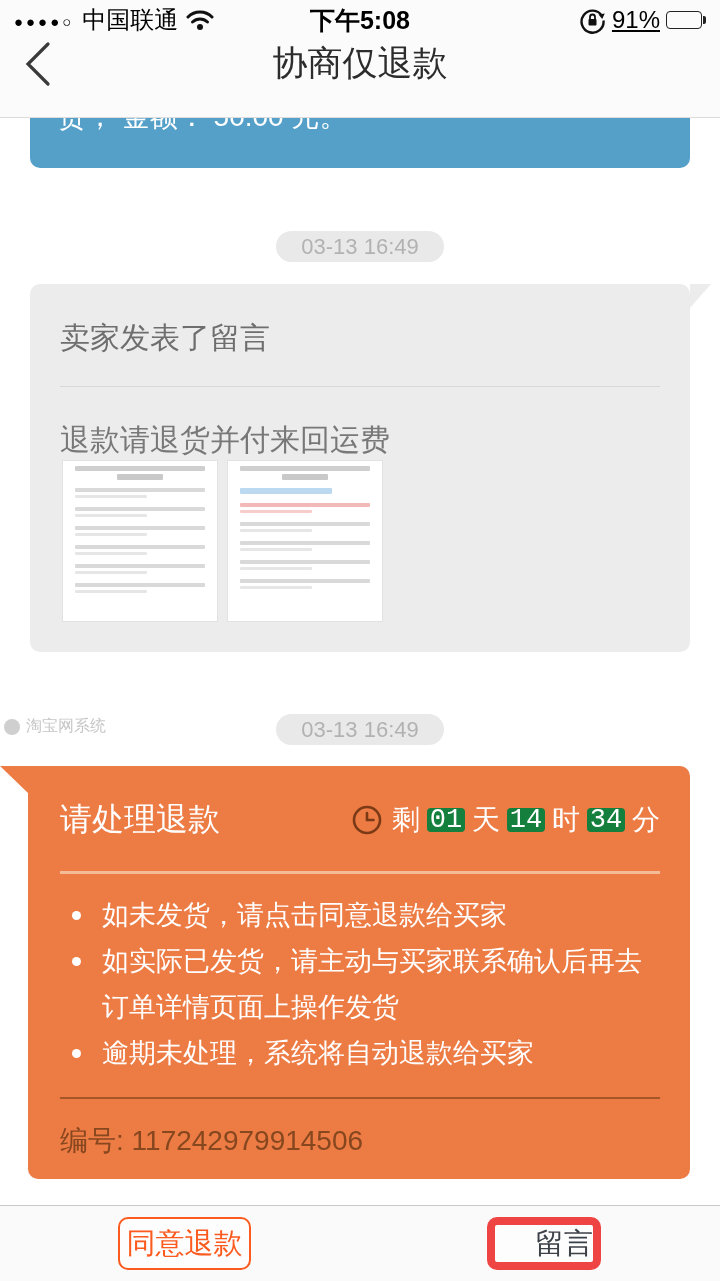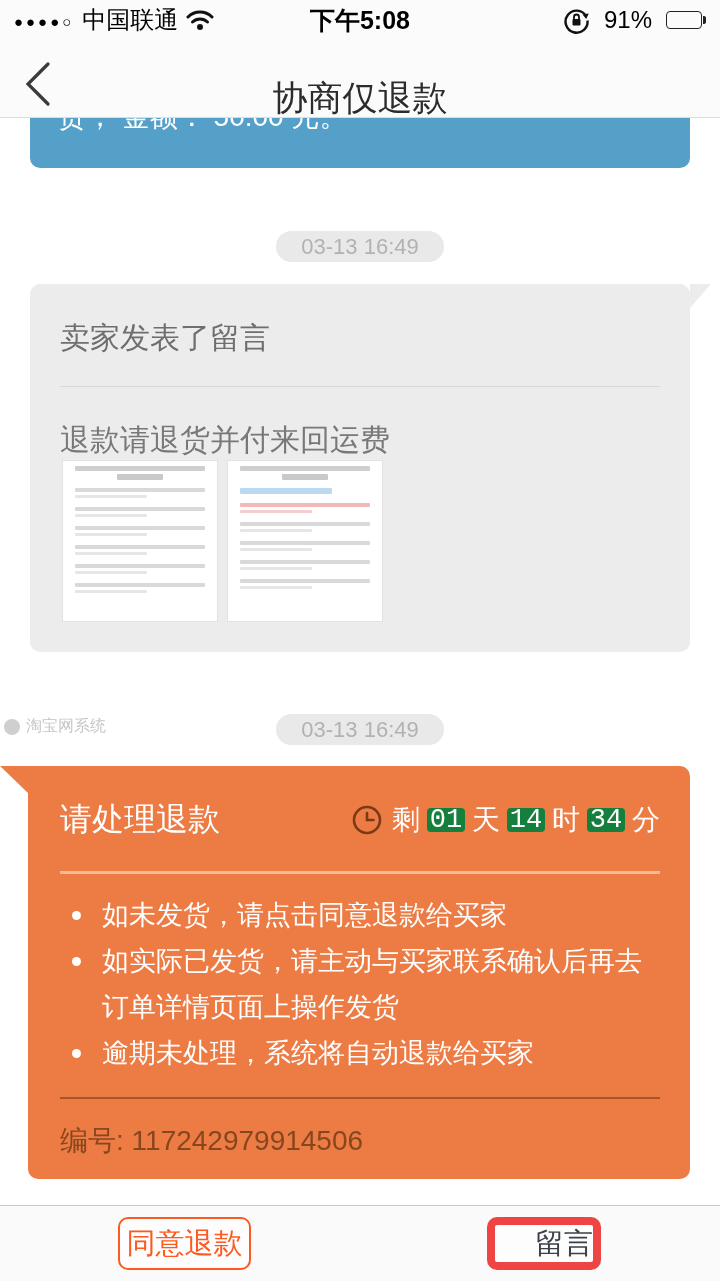--- a/index.html
+++ b/index.html
@@ -12,28 +12,28 @@
   
   .top-chrome { position:absolute; left:0; top:0; width:720px; height:118px;
     background:#fbfbfb; border-bottom:1px solid #dcdcdc; z-index:30; }
   .status-bar { position:absolute; left:0; top:0; width:720px; height:40px;
     display:flex; align-items:center; padding:0 14px; font-size:24px; color:#000; }
   .sb-left { display:flex; align-items:center; gap:8px; }
   .sb-dots { font-size:15px; letter-spacing:3px; padding-top:2px; }
   .sb-carrier { font-size:24px; }
   .sb-center { position:absolute; left:0; right:0; text-align:center;
     font-size:25px; font-weight:bold; pointer-events:none; }
-  .sb-right { margin-left:auto; display:flex; align-items:center; gap:14px; z-index:1; }
+  .sb-right { margin-left:auto; display:flex; align-items:center; gap:6px; z-index:1;text-decoration:underline; }
   .sb-pct { font-size:24px; }
   .battery { display:flex; align-items:center; }
   .battery-body { width:36px; height:18px; border:1.5px solid #222; border-radius:4px; padding:1.5px; }
   .battery-fill { width:91%; height:100%; background:#111; border-radius:1.5px; }
   .battery-tip { width:3px; height:8px; background:#222; border-radius:0 2px 2px 0; margin-left:1px; }
-  .nav-bar { position:absolute; left:0; top:44px; width:720px; height:78px;
-    display:flex; align-items:flex-end; justify-content:center;font-family:Liberation Mono, monospace; }
+  .nav-bar { position:absolute; left:0; top:24px; width:720px; height:78px;
+    display:flex; align-items:center; justify-content:center;font-family:Liberation Mono, monospace; }
   .nav-title { font-size:35px; color:#2c2c2c; }
   .nav-back { position:absolute; left:22px; top:16px; width:40px; height:48px; cursor:pointer; }
   
   .blue-bubble { position:absolute; left:30px; top:84px; width:660px; height:84px;
     background:#55a0c8; border-radius:10px; z-index:10; overflow:hidden;
     color:#fff; font-size:28px; padding:14px 28px 0 28px; line-height:38px; }
   .time-pill { position:absolute; left:276px; width:168px; height:31px;
     background:#e9e9e9; border-radius:16px; color:#b2b2b2; font-size:22px;
     display:flex; align-items:center; justify-content:center; }
   .pill-1 { top:231px; }

